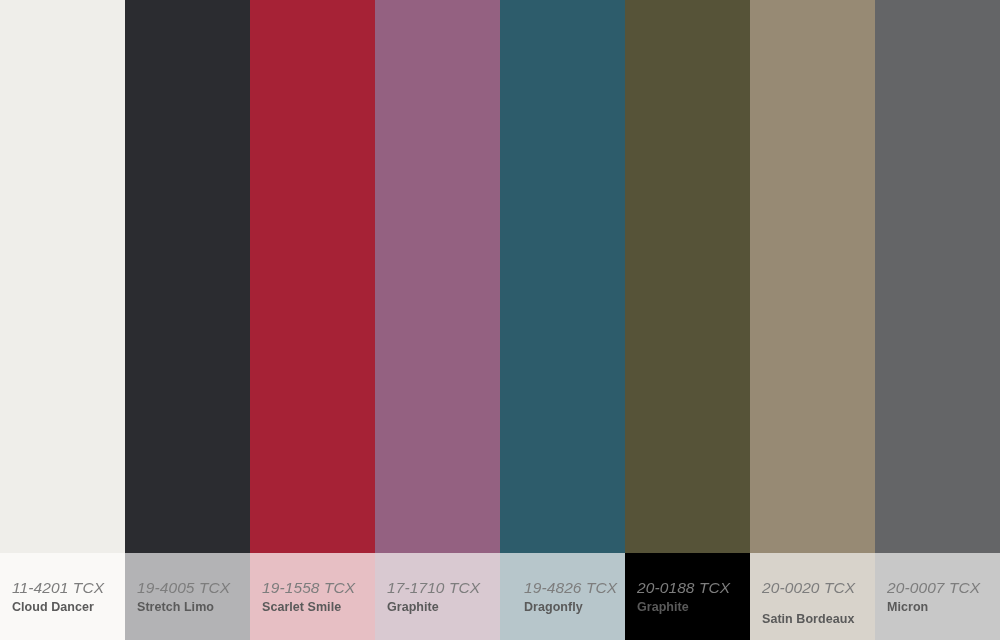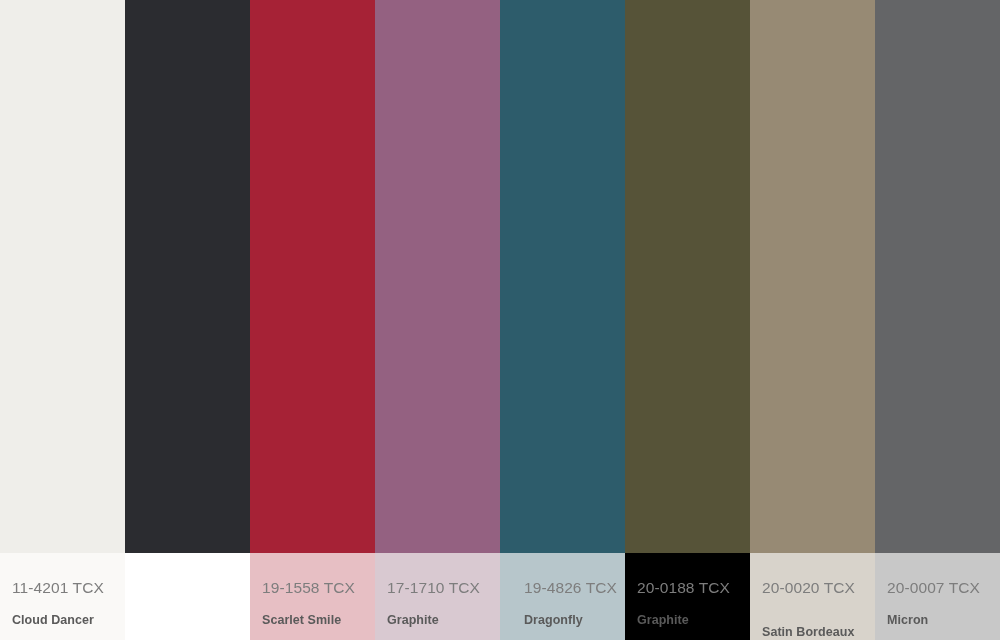--- a/index.html
+++ b/index.html
@@ -47,45 +47,49 @@
     padding-top: 25px;
   }
 
   .swatch-code {
     font-size: 15.5px;
     font-weight: 400;
     color: #7d7d7d;
     line-height: 1.35;
     letter-spacing: 0.1px;
     white-space: nowrap;
+    font-style: italic;
   }
 
   .swatch-name {
     font-size: 12.5px;
     font-weight: bold;
     color: #5a5a5a;
     line-height: 1.4;
     letter-spacing: 0.05px;
     white-space: nowrap;
-    margin-top: 13px;
   }
 </style>
 </head>
 <body>
 
 <div id="palette">
     <div class="swatch-column">
       <div class="swatch-chip" style="background-color: rgb(239, 238, 234);"></div>
       <div class="swatch-label" style="background-color: rgb(250, 249, 247);">
         <div class="swatch-code">11-4201 TCX</div>
         <div class="swatch-name">Cloud Dancer</div>
       </div>
     </div>
     <div class="swatch-column">
       <div class="swatch-chip" style="background-color: rgb(43, 44, 48);"></div>
+      <div class="swatch-label" style="background-color: rgb(179, 179, 181);">
+        <div class="swatch-code">19-4005 TCX</div>
+        <div class="swatch-name">Stretch Limo</div>
+      </div>
     </div>
     <div class="swatch-column">
       <div class="swatch-chip" style="background-color: rgb(166, 34, 54);"></div>
       <div class="swatch-label" style="background-color: rgb(231, 191, 196);">
         <div class="swatch-code">19-1558 TCX</div>
         <div class="swatch-name">Scarlet Smile</div>
       </div>
     </div>
     <div class="swatch-column">
       <div class="swatch-chip" style="background-color: rgb(148, 97, 129);"></div>

